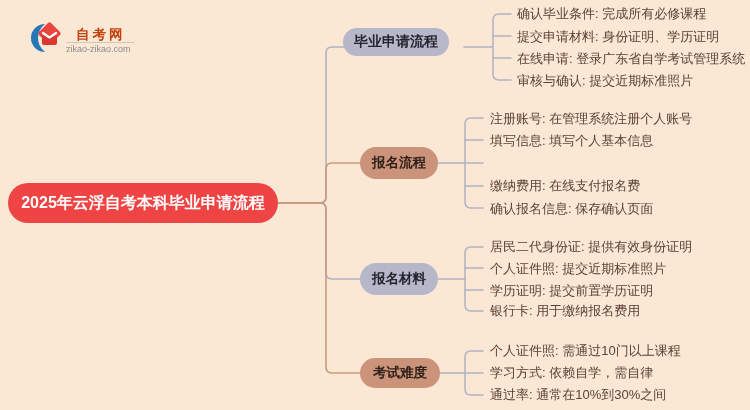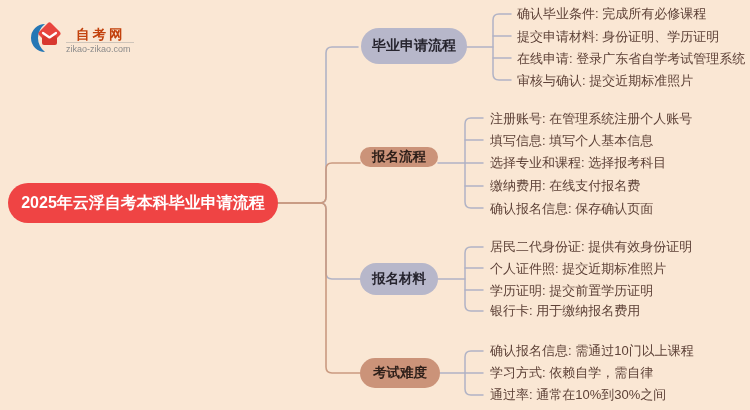--- a/index.html
+++ b/index.html
@@ -34,22 +34,22 @@
     color: #ffffff;
     font-size: 16px;
     font-weight: bold;
   }
   .branch-node {
     font-weight: bold;
     font-size: 14px;
   }
   .theme-lavender { background: #b7b7ca; color: #26242e; }
   .theme-salmon   { background: #cb9379; color: #2f201a; }
-  .branch-1 { left: 361px; top: 28px;  width: 106px; height: 36px; border-radius: 19px; }
-  .branch-2 { left: 360px; top: 147px; width: 78px;  height: 20px; border-radius: 16px; font-size: 13.5px; }
+  .branch-1 { left: 343px; top: 28px;  width: 106px; height: 28px; border-radius: 19px; }
+  .branch-2 { left: 360px; top: 147px; width: 78px;  height: 32px; border-radius: 16px; font-size: 13.5px; }
   .branch-3 { left: 360px; top: 263px; width: 78px;  height: 32px; border-radius: 16px; font-size: 13.5px; }
   .branch-4 { left: 360px; top: 358px; width: 80px;  height: 30px; border-radius: 15px; font-size: 13.5px; }
   .leaf {
     position: absolute;
     z-index: 2;
     font-size: 13px;
     line-height: 17px;
     color: #5d4137;
     white-space: nowrap;
   }
@@ -144,26 +144,25 @@
     <span>考试难度</span>
   </div>
 
   <div class="leaf" style="left:517px; top:5px;">确认毕业条件: 完成所有必修课程</div>
   <div class="leaf" style="left:517px; top:28px;">提交申请材料: 身份证明、学历证明</div>
   <div class="leaf" style="left:517px; top:50px;">在线申请: 登录广东省自学考试管理系统</div>
   <div class="leaf" style="left:517px; top:72px;">审核与确认: 提交近期标准照片</div>
 
   <div class="leaf" style="left:490px; top:110px;">注册账号: 在管理系统注册个人账号</div>
   <div class="leaf" style="left:490px; top:132px;">填写信息: 填写个人基本信息</div>
-  <div class="leaf" style="left:490px; top:154px;">选择专业和课程: 选择报考科目</div>
   <div class="leaf" style="left:490px; top:177px;">缴纳费用: 在线支付报名费</div>
   <div class="leaf" style="left:490px; top:200px;">确认报名信息: 保存确认页面</div>
 
   <div class="leaf" style="left:490px; top:238px;">居民二代身份证: 提供有效身份证明</div>
   <div class="leaf" style="left:490px; top:260px;">个人证件照: 提交近期标准照片</div>
   <div class="leaf" style="left:490px; top:282px;text-align:center;">学历证明: 提交前置学历证明</div>
   <div class="leaf" style="left:490px; top:302px;">银行卡: 用于缴纳报名费用</div>
 
-  <div class="leaf" style="left:490px; top:342px;">确认报名信息: 需通过10门以上课程</div>
+  <div class="leaf" style="left:490px; top:342px;">个人证件照: 需通过10门以上课程</div>
   <div class="leaf" style="left:490px; top:364px;">学习方式: 依赖自学，需自律</div>
   <div class="leaf" style="left:490px; top:386px;">通过率: 通常在10%到30%之间</div>
 
 </div>
 
 </body></html>

